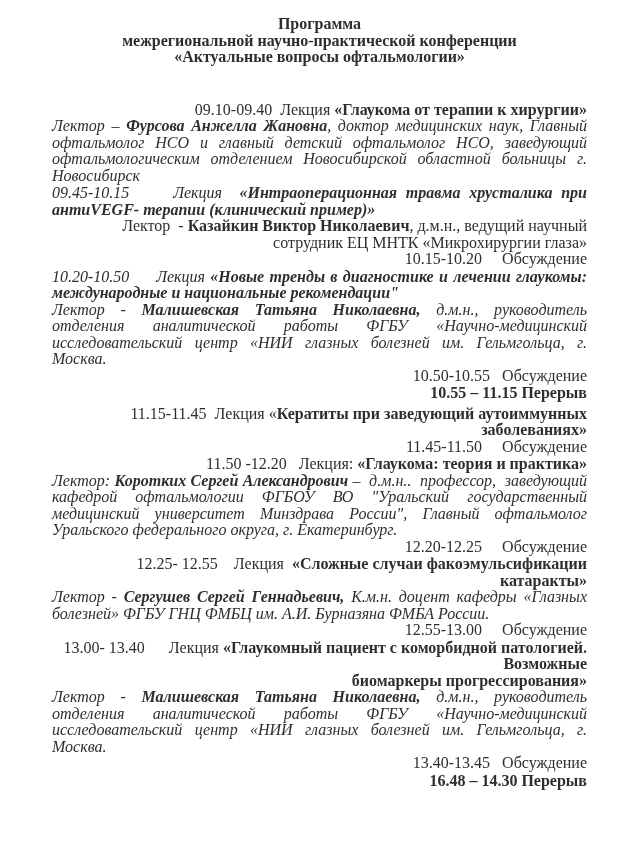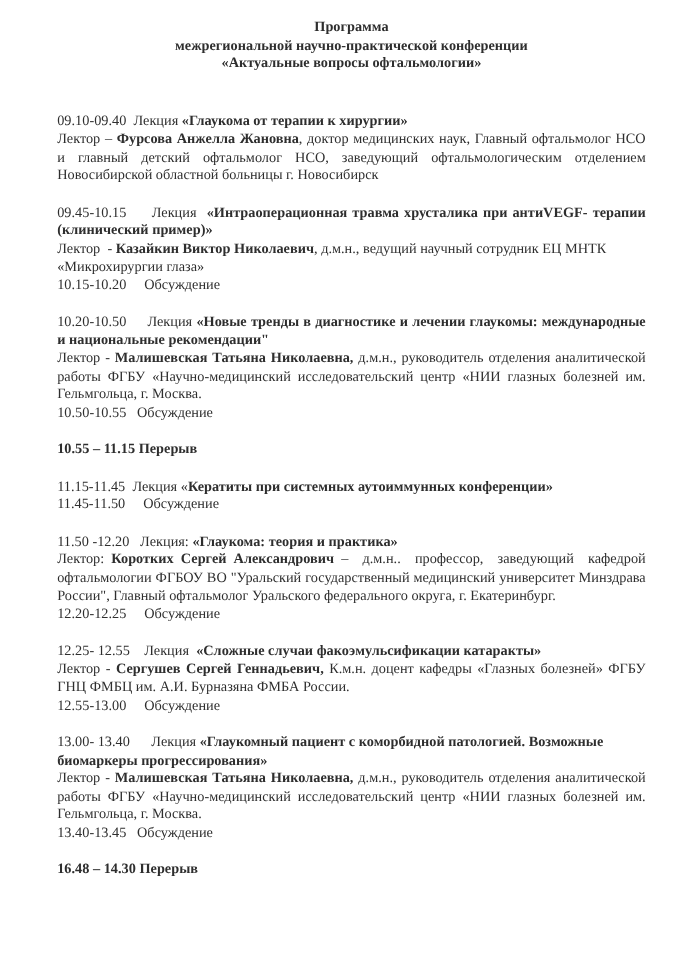--- a/index.html
+++ b/index.html
@@ -7,40 +7,40 @@
     padding: 0;
     background: #ffffff;
   }
   .page {
     width: 635px;
     height: 868px;
     box-sizing: border-box;
     padding: 16px 48px 0 52px;
     background: #ffffff;
     font-family: "Liberation Serif", "DejaVu Serif", serif;
-    font-size: 13px;
+    font-size: 16px;
     line-height: 16.5px;
     color: #2e2e2e;
     overflow: hidden;
   }
   .header {
     text-align: center;
     margin-bottom: 36px;
   }
   .header .h-line { white-space: pre-wrap; }
   .header .h-bold { font-weight: bold; }
-  .block + .block { margin-top: 17px; }
+  .block + .block { margin-top: 1px; }
   .block--break { margin-top: 11px; margin-bottom: 4px; font-family: Liberation Serif, serif; }
   .block--note { margin-top: 15px; }
   .para {
     white-space: pre-wrap;
     margin: 0;
   }
-  .align-left { text-align: left; }
-  .align-justify { text-align: justify; }
+  .align-left { text-align: right; }
+  .align-justify { text-align: justify; font-style: italic; }
   .run-bold { font-weight: bold; }
 </style>
 </head>
 <body>
 
 <div class="page">
   <div class="header">
     <div class="h-line h-bold">Программа</div>
     <div class="h-line h-bold">межрегиональной научно-практической конференции</div>
     <div class="h-line h-bold">«Актуальные вопросы офтальмологии»</div>
@@ -57,21 +57,21 @@
       </div>
       <div class="block block--lecture">
         <div class="para align-justify"><span>10.20-10.50     Лекция </span><span class="run-bold">«Новые тренды в диагностике и лечении глаукомы: международные и национальные рекомендации"</span></div>
         <div class="para align-justify"><span>Лектор - </span><span class="run-bold">Малишевская Татьяна Николаевна,</span><span> д.м.н., руководитель отделения аналитической работы ФГБУ «Научно-медицинский исследовательский центр «НИИ глазных болезней им. Гельмгольца, г. Москва.</span></div>
         <div class="para align-left"><span>10.50-10.55   Обсуждение</span></div>
       </div>
       <div class="block block--break">
         <div class="para align-left"><span class="run-bold">10.55 – 11.15 Перерыв</span></div>
       </div>
       <div class="block block--lecture">
-        <div class="para align-left"><span>11.15-11.45  Лекция «</span><span class="run-bold">Кератиты при системных аутоиммунных конференции»</span></div>
+        <div class="para align-left"><span>11.15-11.45  Лекция «</span><span class="run-bold">Кератиты при заведующий аутоиммунных заболеваниях»</span></div>
         <div class="para align-left"><span>11.45-11.50     Обсуждение</span></div>
       </div>
       <div class="block block--lecture">
         <div class="para align-left"><span>11.50 -12.20   Лекция: </span><span class="run-bold">«Глаукома: теория и практика»</span></div>
         <div class="para align-justify"><span>Лектор: </span><span class="run-bold">Коротких Сергей Александрович</span><span> –  д.м.н..  профессор,  заведующий  кафедрой офтальмологии ФГБОУ ВО "Уральский государственный медицинский университет Минздрава России", Главный офтальмолог Уральского федерального округа, г. Екатеринбург.</span></div>
         <div class="para align-left"><span>12.20-12.25     Обсуждение</span></div>
       </div>
       <div class="block block--lecture">
         <div class="para align-left"><span>12.25- 12.55    Лекция  </span><span class="run-bold">«Сложные случаи факоэмульсификации катаракты»</span></div>
         <div class="para align-justify"><span>Лектор - </span><span class="run-bold">Сергушев Сергей Геннадьевич,</span><span> К.м.н. доцент кафедры «Глазных болезней» ФГБУ ГНЦ ФМБЦ им. А.И. Бурназяна ФМБА России.</span></div>

